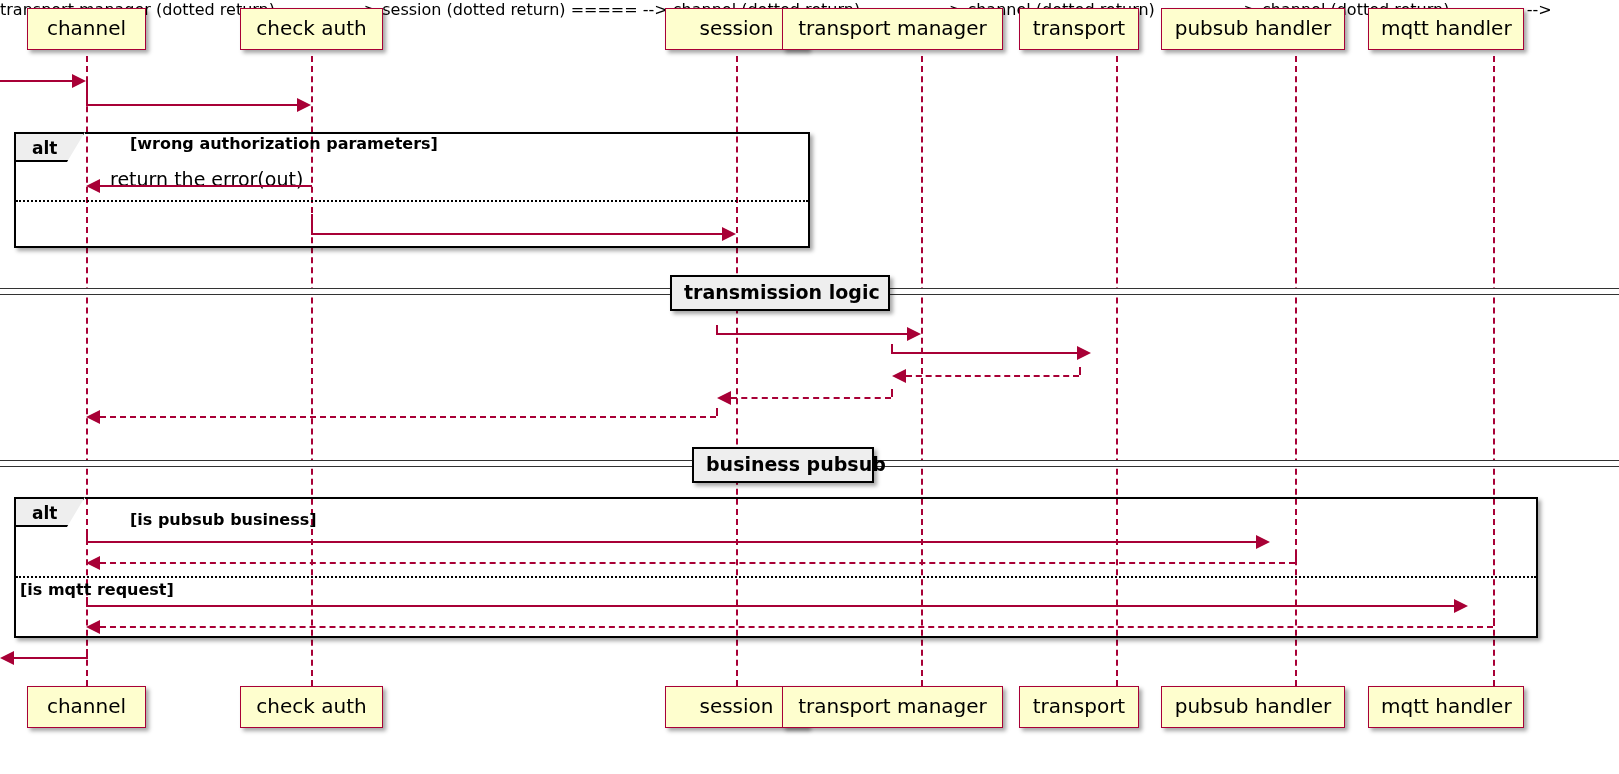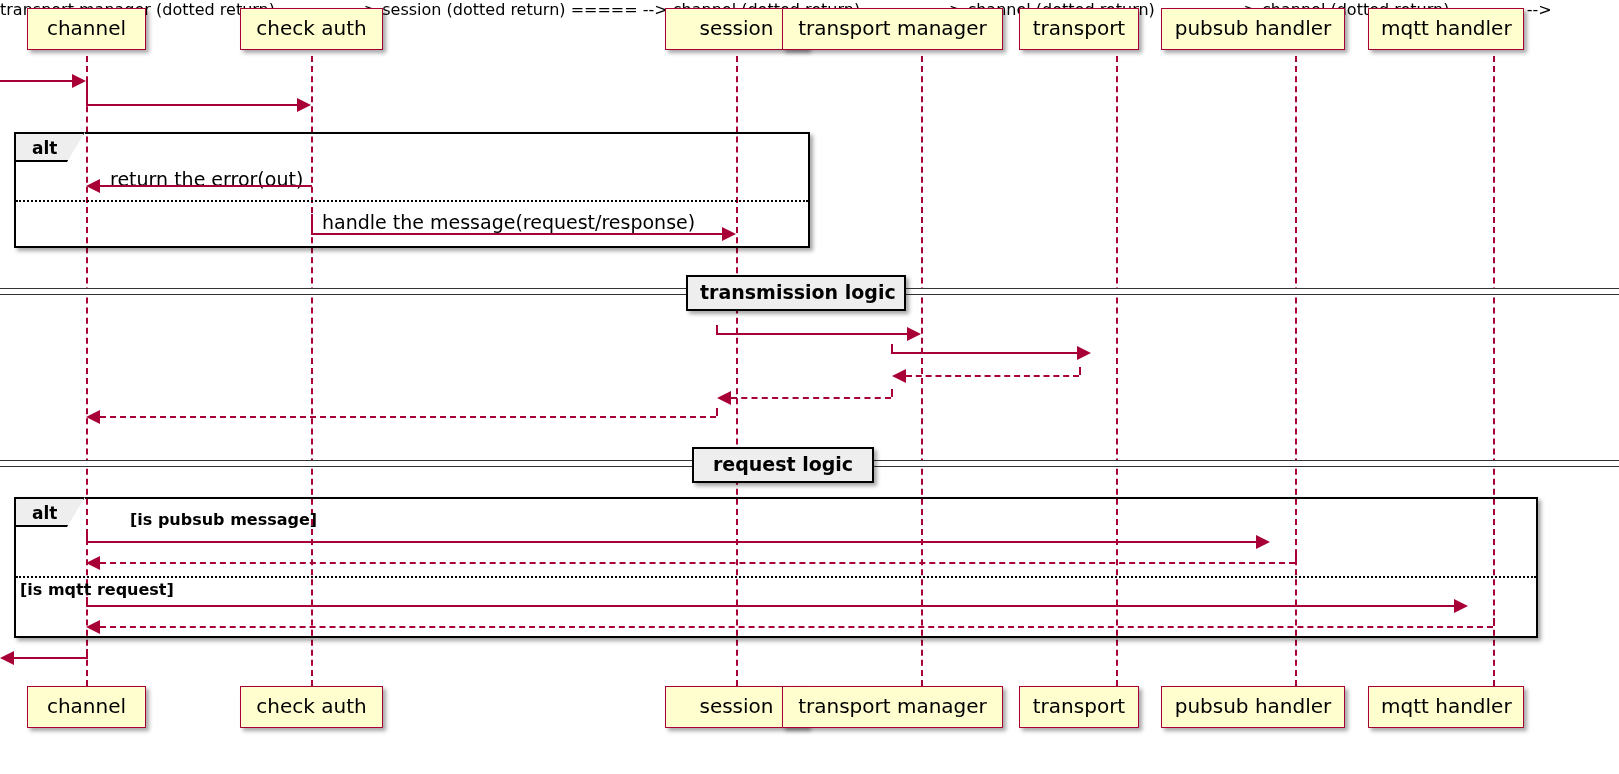--- a/index.html
+++ b/index.html
@@ -182,37 +182,37 @@
 
   
   <div class="msg-stub" style="left:86px; top:80px; height:24px;"></div>
   <div class="msg-line" style="left:86px; top:104px; width:211px;"></div>
   <div class="arrow-head arrow-right" style="left:297px; top:98px;"></div>
 
   
   <div class="fragment" style="left:14px; top:132px; width:796px; height:116px;">
     <div class="frag-label"><span>alt</span></div>
   </div>
+  <div class="frag-cond" style="left:130px; top:134px;">[wrong authorization parameters]</div>
   <div class="frag-divider" style="left:16px; top:200px; width:792px;"></div>
 
   
   <div class="msg-label" style="left:110px; top:168px;">return the error(out)</div>
   <div class="msg-line" style="left:100px; top:185px; width:212px;"></div>
   <div class="arrow-head arrow-left" style="left:86px; top:179px;"></div>
 
   
-  <div class="msg-label" style="left:322px; top:211px;">handle the message(request/response)</div>
   <div class="msg-stub" style="left:311px; top:214px; height:19px;"></div>
   <div class="msg-line" style="left:311px; top:233px; width:411px;"></div>
   <div class="arrow-head arrow-right" style="left:722px; top:227px;"></div>
 
   
   <div class="divider-line" style="left:0px;   top:288px; width:690px;"></div>
   <div class="divider-line" style="left:884px; top:288px; width:735px;"></div>
-  <div class="divider-box" style="left:686px; top:275px; width:220px;"><span>transmission logic</span></div>
+  <div class="divider-box" style="left:670px; top:275px; width:220px;"><span>transmission logic</span></div>
 
   
   <div class="msg-stub" style="left:716px; top:325px; height:8px;"></div>
   <div class="msg-line" style="left:716px; top:333px; width:192px;"></div>
   <div class="arrow-head arrow-right" style="left:907px; top:327px;"></div>
 
   
   <div class="msg-stub" style="left:891px; top:344px; height:8px;"></div>
   <div class="msg-line" style="left:891px; top:352px; width:187px;"></div>
   <div class="arrow-head arrow-right" style="left:1077px; top:346px;"></div>
@@ -228,27 +228,27 @@
   <div class="arrow-head arrow-left" style="left:717px; top:391px;"></div>
 
    channel (dotted return) ===== --&gt;
   <div class="msg-stub" style="left:716px; top:408px; height:8px;"></div>
   <div class="msg-line dotted" style="left:100px; top:416px; width:616px;"></div>
   <div class="arrow-head arrow-left" style="left:86px; top:410px;"></div>
 
   
   <div class="divider-line" style="left:0px;   top:460px; width:700px;"></div>
   <div class="divider-line" style="left:866px; top:460px; width:753px;"></div>
-  <div class="divider-box" style="left:692px; top:447px; width:182px;"><span>request logic</span></div>
+  <div class="divider-box" style="left:692px; top:447px; width:182px;"><span>business pubsub</span></div>
 
   
   <div class="fragment" style="left:14px; top:497px; width:1524px; height:141px;">
     <div class="frag-label"><span>alt</span></div>
   </div>
-  <div class="frag-cond" style="left:130px; top:510px;">[is pubsub message]</div>
+  <div class="frag-cond" style="left:130px; top:510px;">[is pubsub business]</div>
   <div class="frag-divider" style="left:16px; top:576px; width:1520px;"></div>
   <div class="frag-cond" style="left:20px; top:580px;">[is mqtt request]</div>
 
   
   <div class="msg-stub" style="left:86px; top:533px; height:8px;"></div>
   <div class="msg-line" style="left:86px; top:541px; width:1171px;"></div>
   <div class="arrow-head arrow-right" style="left:1256px; top:535px;"></div>
 
    channel (dotted return) ===== --&gt;
   <div class="msg-stub" style="left:1295px; top:554px; height:8px;"></div>

